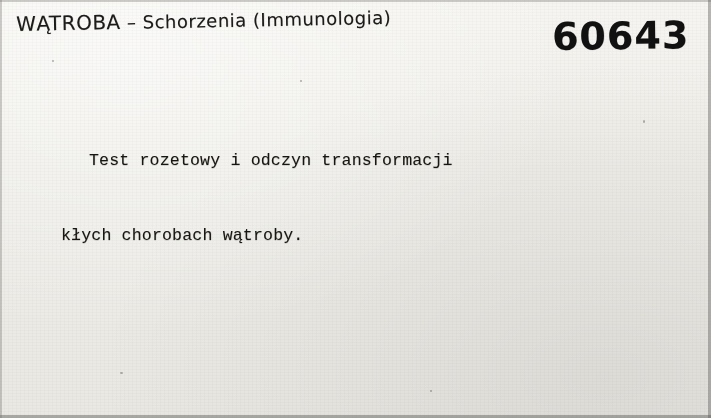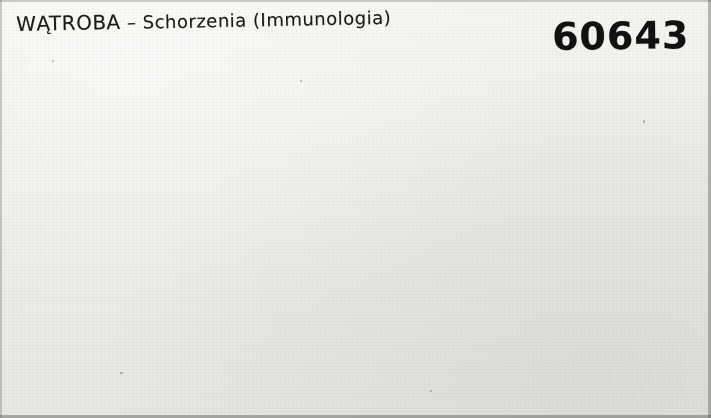--- a/index.html
+++ b/index.html
@@ -125,20 +125,22 @@
 
   <div class="layer">
 
     <div class="handwritten">
       <span>WĄTROBA</span><span class="sub"> </span><span class="sub">–</span><span class="sub"> </span><span class="sub">Schorzenia</span><span class="sub"> </span><span class="sub">(Immunologia)</span>
     </div>
 
     <div class="bignum">60643</div>
 
     <div class="body">
+      <span class="ln ind1 shift-a">Test rozetowy i odczyn transformacji</span>
+      <span class="ln shift-b">kłych chorobach wątroby.</span>
       
       
       
       
       
     </div>
 
   </div>
 
   <div class="speck" style="left:120px; top:372px; width:3px; height:2px;"></div>

